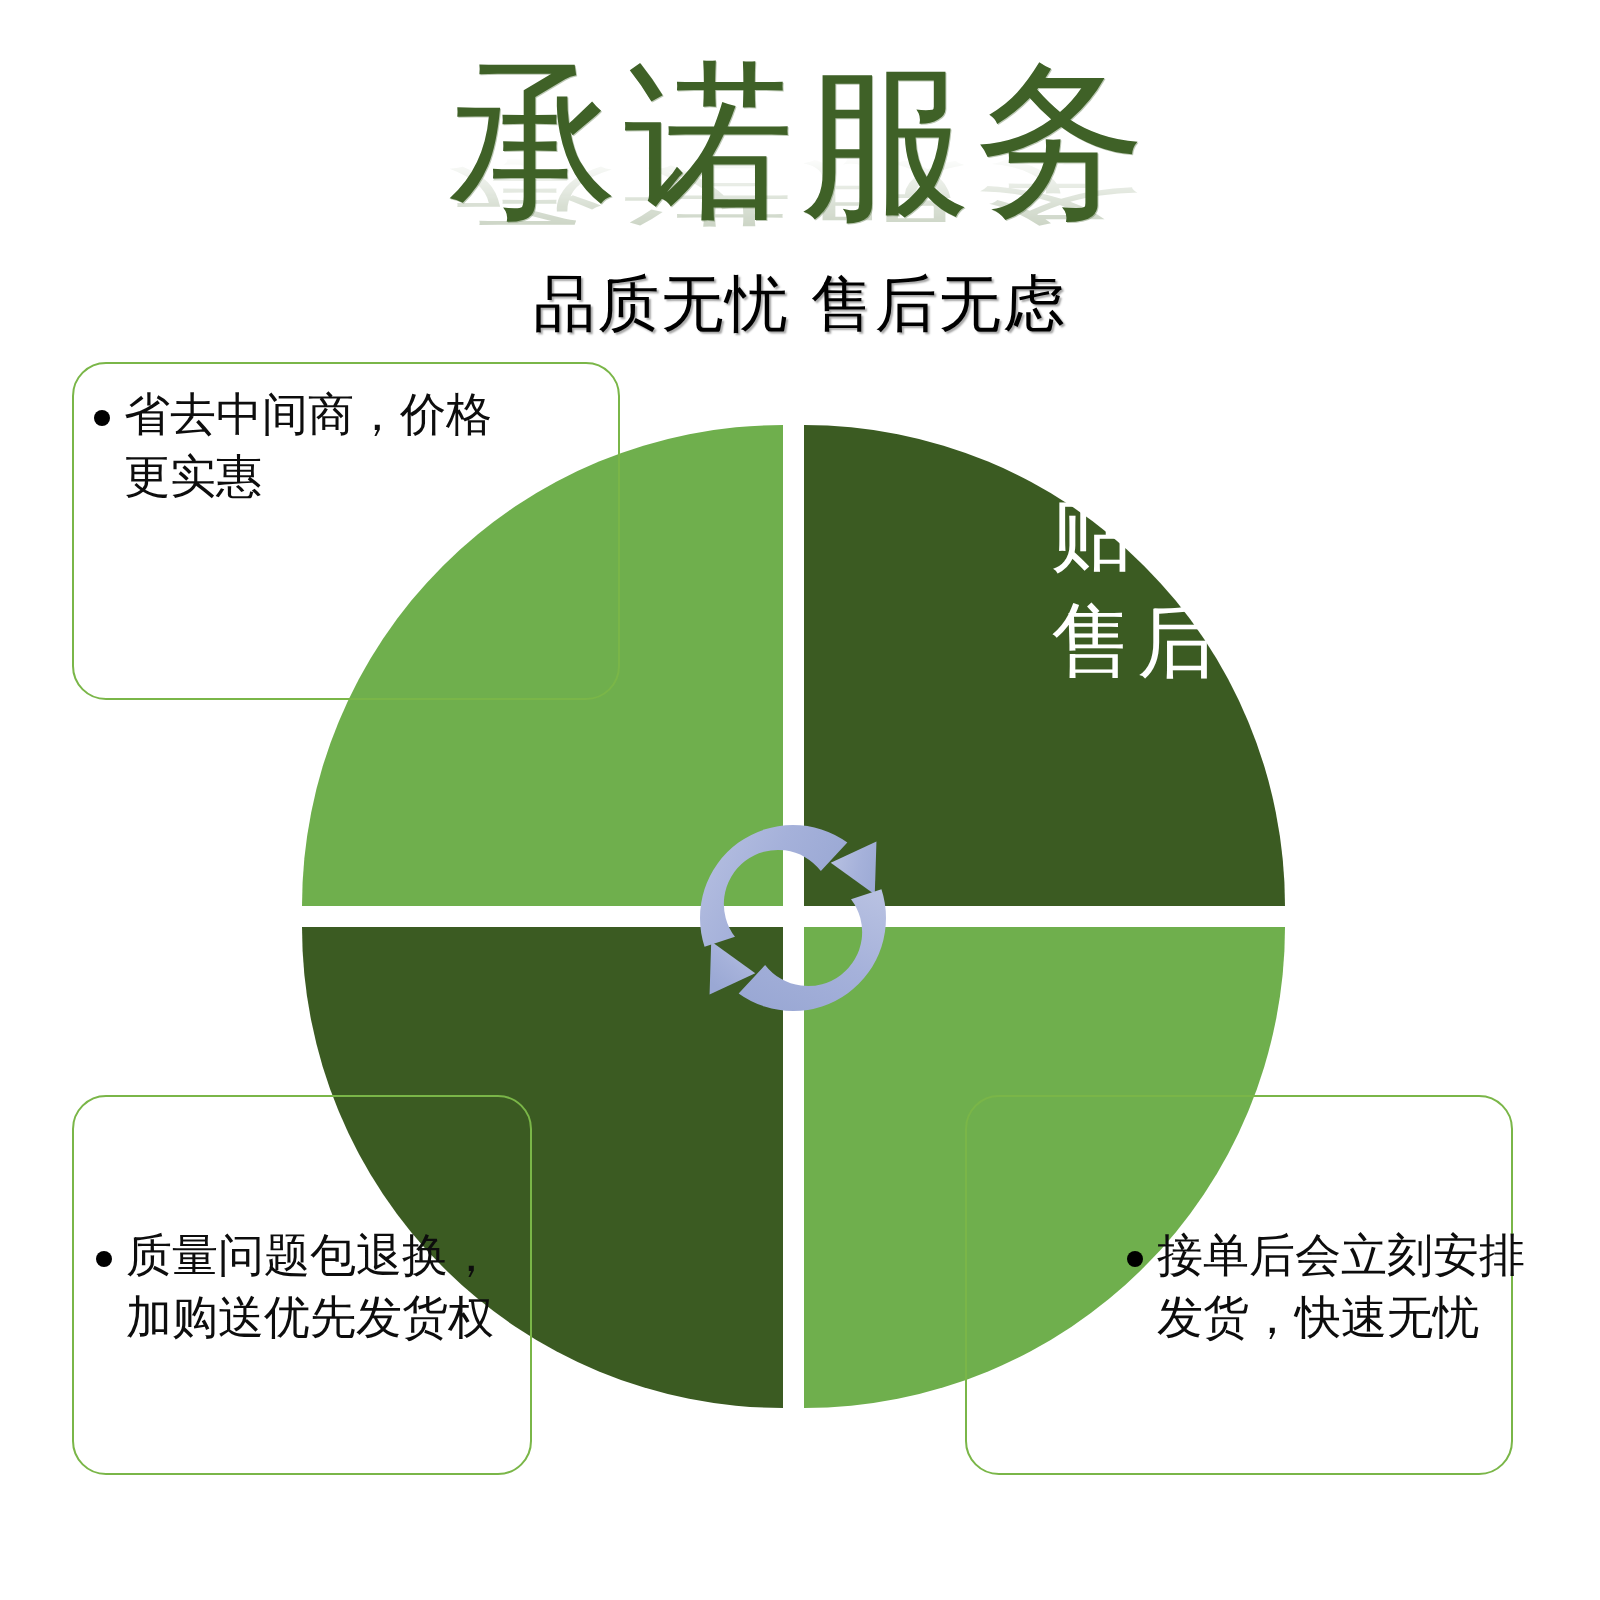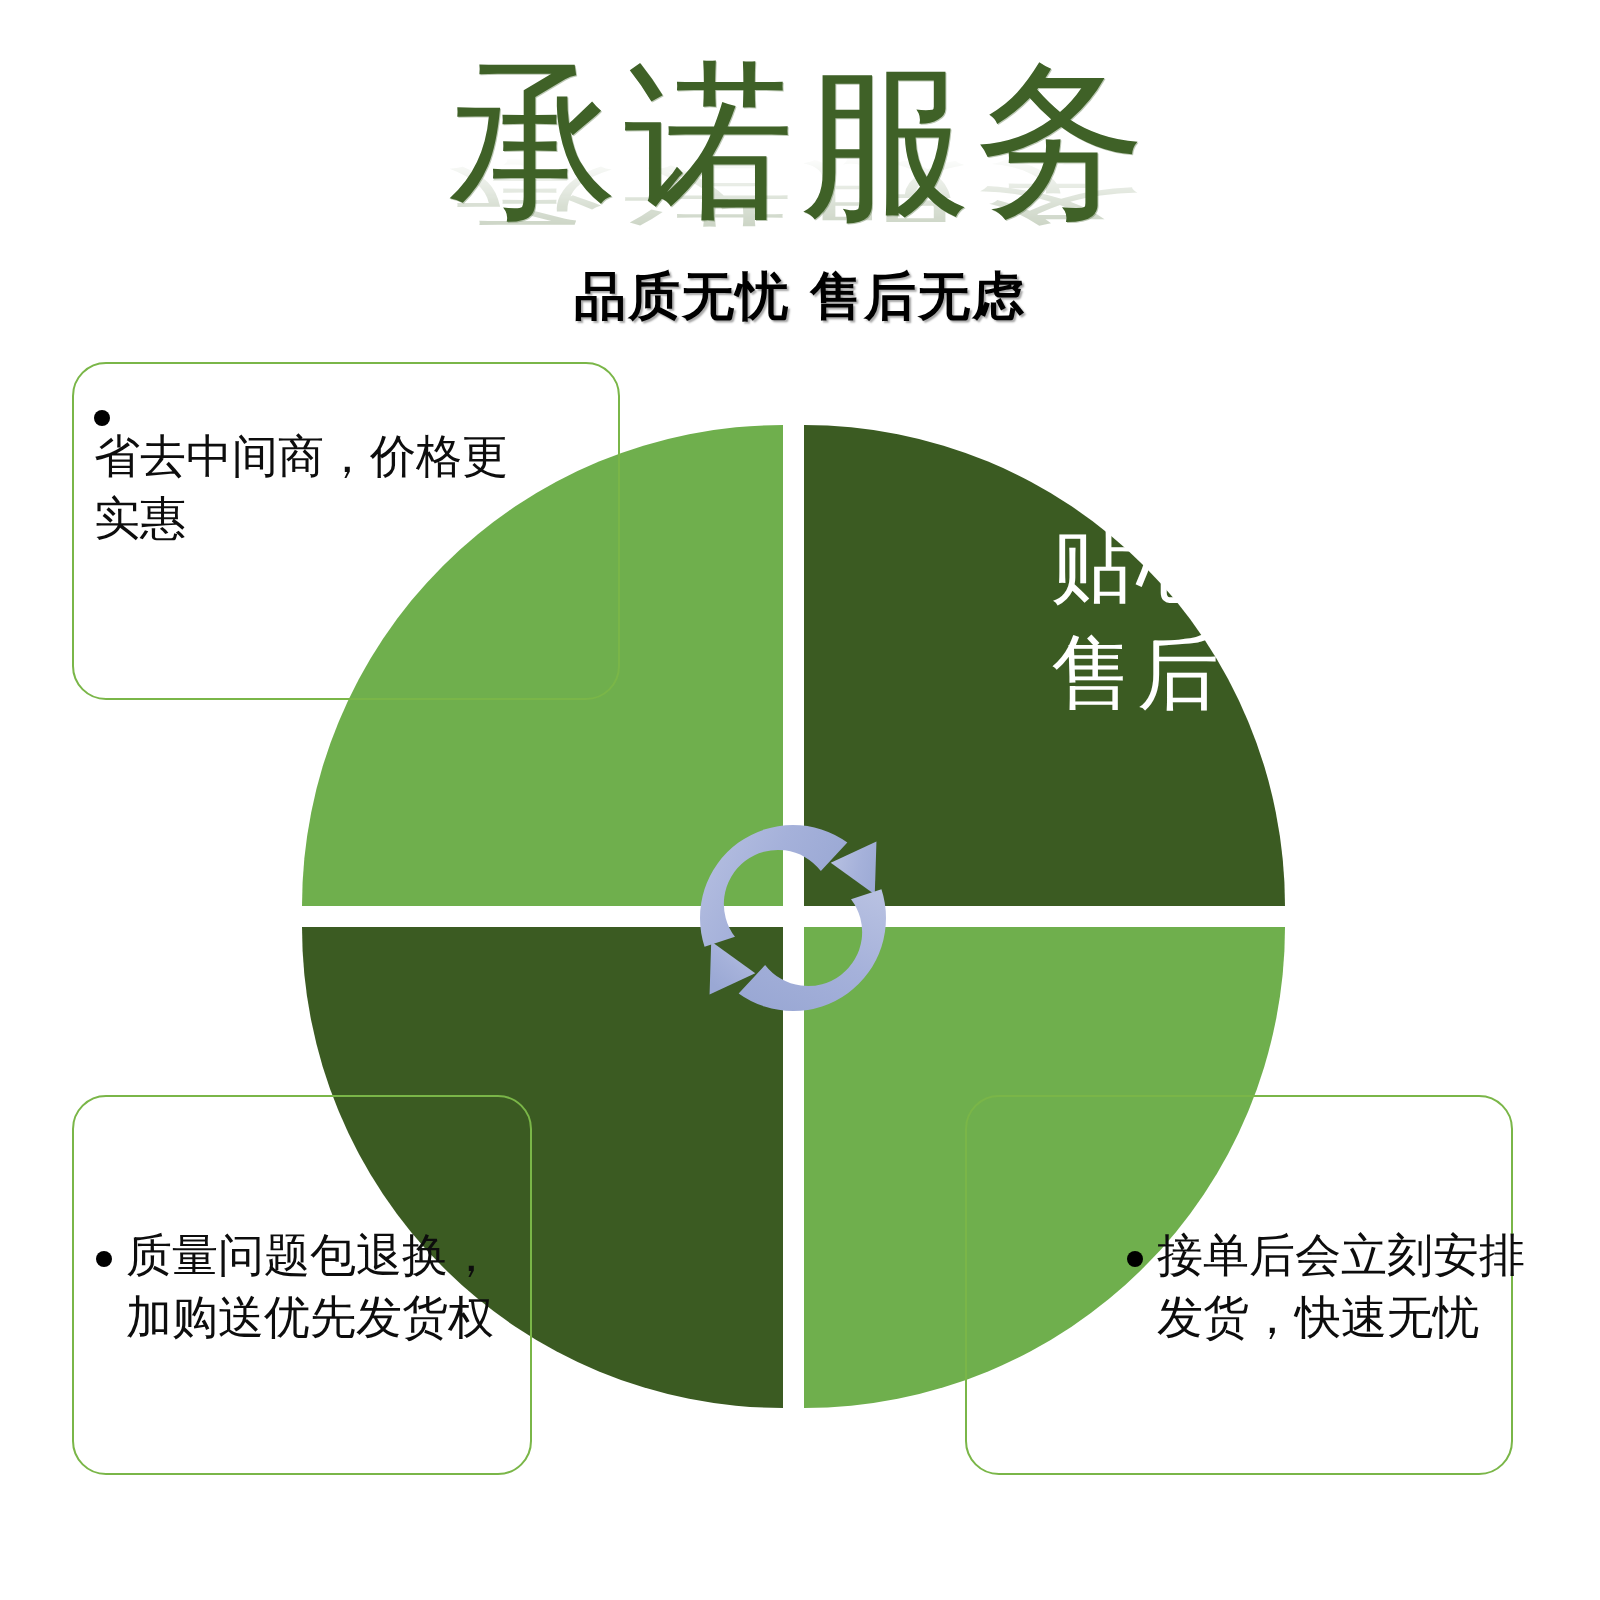--- a/index.html
+++ b/index.html
@@ -56,22 +56,22 @@
     -webkit-mask-image: linear-gradient(to top, rgba(0,0,0,0) 2%, rgba(0,0,0,0.55) 60%, rgba(0,0,0,0.85) 100%);
     mask-image: linear-gradient(to top, rgba(0,0,0,0) 2%, rgba(0,0,0,0.55) 60%, rgba(0,0,0,0.85) 100%);
     filter: blur(0.6px);
   }
   .sub-title {
     position: absolute;
     left: 0;
     top: 262px;
     width: 1600px;
     text-align: center;
-    font-size: 52px;
-    font-weight: bold;
+    font-size: 62px;
+    font-weight: normal;
     color: #000000;
     letter-spacing: 2px;
     text-shadow: 2px 2px 2px rgba(0,0,0,0.35);
   }
 
   
   .circle-area {
     position: absolute;
     left: 302px;
     top: 425px;
@@ -94,21 +94,21 @@
     color: #ffffff;
     font-size: 82px;
     font-weight: 400;
     line-height: 1.30;
     letter-spacing: 4px;
     white-space: pre-line;
     text-align: center;
   }
   .lbl-tl { right: 62px;  top: 172px; }
   .lbl-tr { left: 62px;   top: 172px; }
-  .lbl-bl { right: 62px;  top: 56px; margin-top: 32px;  }
+  .lbl-bl { right: 62px;  top: 56px;  }
   .lbl-br { left: 62px;   top: 56px;  }
 
   
   .cycle-arrows {
     position: absolute;
     left: 660px;
     top: 785px;
     width: 266px;
     height: 266px;
     pointer-events: none;
@@ -129,21 +129,21 @@
 
   .callout-body {
     position: absolute;
     display: flex;
     align-items: flex-start;
     font-size: 46px;
     line-height: 1.34;
     color: #0d0d0d;
     letter-spacing: 0px;
   }
-  .callout-tl .callout-body { left: 20px;  top: 20px;  width: 420px; flex-direction: column; }
+  .callout-tl .callout-body { left: 20px;  top: 20px;  width: 420px; }
   .callout-tr .callout-body { left: 160px; top: 20px;  width: 410px; }
   .callout-bl .callout-body { left: 22px;  top: 128px; width: 420px; }
   .callout-br .callout-body { left: 160px; top: 128px; width: 410px; }
 
   .bullet-dot {
     flex: 0 0 auto;
     width: 16px;
     height: 16px;
     border-radius: 50%;
     background: #000;

